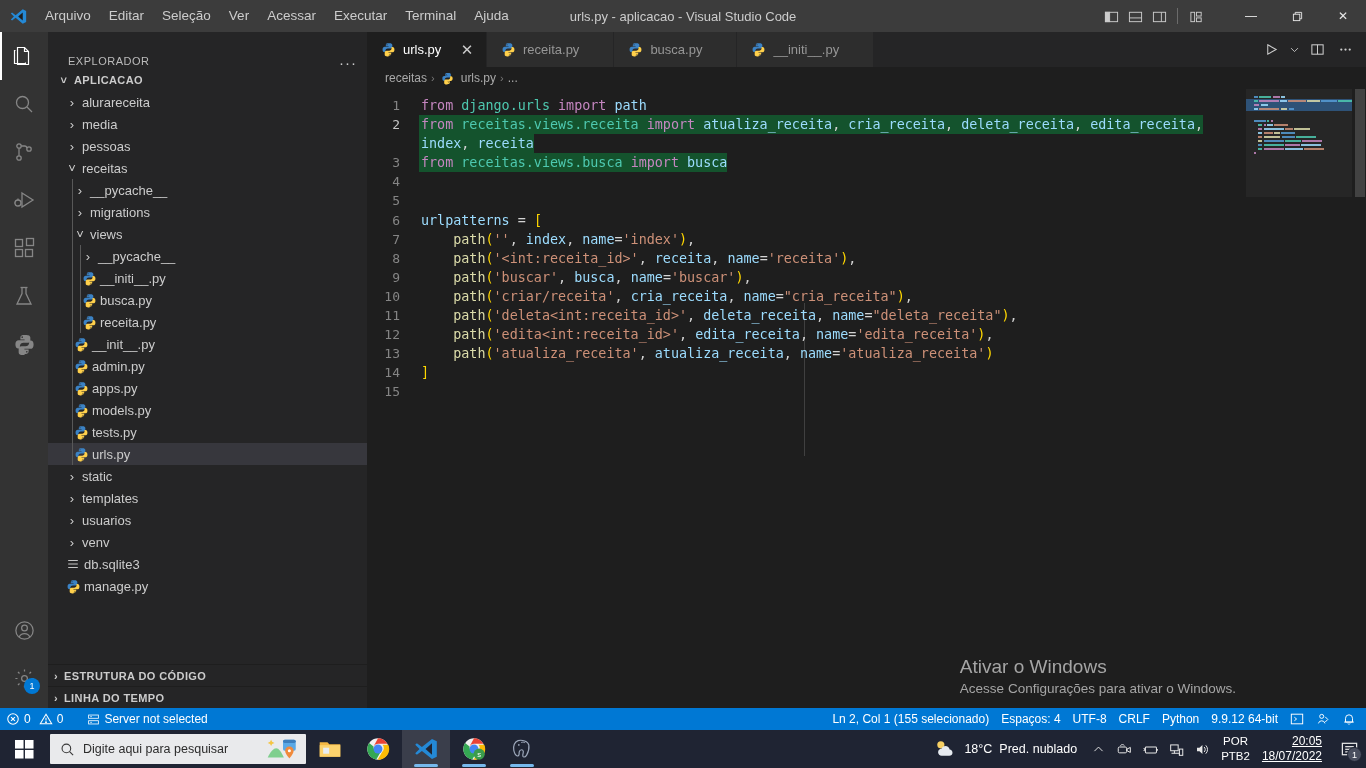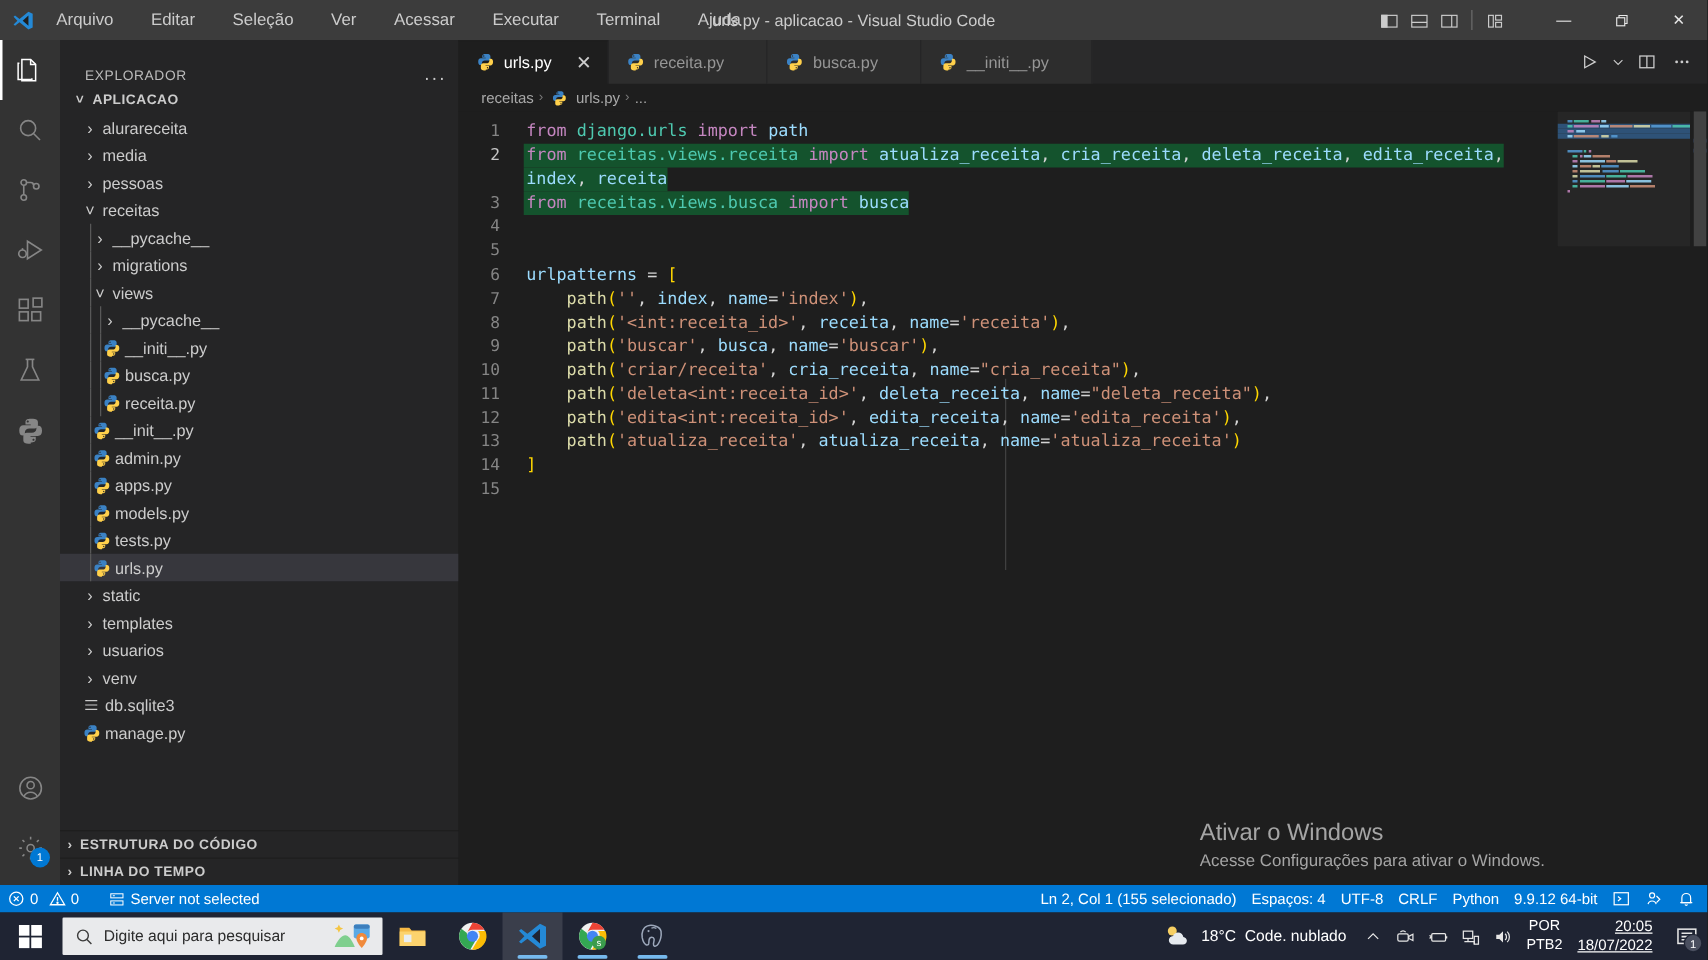--- a/index.html
+++ b/index.html
@@ -12,21 +12,21 @@
   }
   #app { position: relative; width: 1366px; height: 768px; }
 
   
   .titlebar {
     position: absolute; top: 0; left: 0; width: 1366px; height: 32px;
     background: #3c3c3c; display: flex; align-items: center;
     color: #cccccc; font-size: 13px;
   }
   .vs-logo { width: 36px; height: 32px; display: flex; align-items: center; justify-content: center; }
-  .menu-items { display: flex; align-items: center; height: 32px; gap: 12px; }
+  .menu-items { display: flex; align-items: center; height: 32px; }
   .menu-item {
     padding: 0 9px; height: 32px; line-height: 32px; font-size: 13.5px;
     color: #cccccc; cursor: default; white-space: nowrap;
   }
   .title-center {
     position: absolute; left: 0; width: 1366px; text-align: center;
     font-size: 13px; color: #cccccc; pointer-events: none;
   }
   .title-right {
     position: absolute; right: 0; top: 0; height: 32px;
@@ -846,21 +846,21 @@
     </div>
 
     <div class="tray">
       <div class="weather">
         <svg width="24" height="20" viewBox="0 0 28 24">
           <path d="M8.5 2.5a6 6 0 00.6 9.2A6.4 6.4 0 016.5 8 6.2 6.2 0 018.5 2.5z" fill="#f2c14e"></path>
           <circle cx="9" cy="7" r="4.3" fill="#f6cf63"></circle>
           <path d="M10 20c-2.4 0-4.3-1.9-4.3-4.2 0-2.2 1.8-4 4-4.1.7-2 2.6-3.4 4.8-3.4 2.6 0 4.8 1.9 5.1 4.4 1.9.2 3.4 1.8 3.4 3.7 0 2-1.7 3.6-3.8 3.6z" fill="#e6eaef"></path>
         </svg>
         <span>18°C</span>
-        <span>Code. nublado</span>
+        <span>Pred. nublado</span>
       </div>
       <div class="tray-icon">
         <svg width="13" height="13" viewBox="0 0 16 16" fill="none" stroke="#e6e6e6" stroke-width="1.2">
             <polyline points="3,10 8,5 13,10"></polyline>
           </svg>
       </div>
       <div class="tray-icon">
         <svg width="15" height="15" viewBox="0 0 18 18" fill="none" stroke="#e6e6e6" stroke-width="1.2">
           <rect x="1.5" y="6" width="10" height="7" rx="1.5"></rect>
             <polygon points="12,8.5 16,6.5 16,12.5 12,10.5"></polygon>

